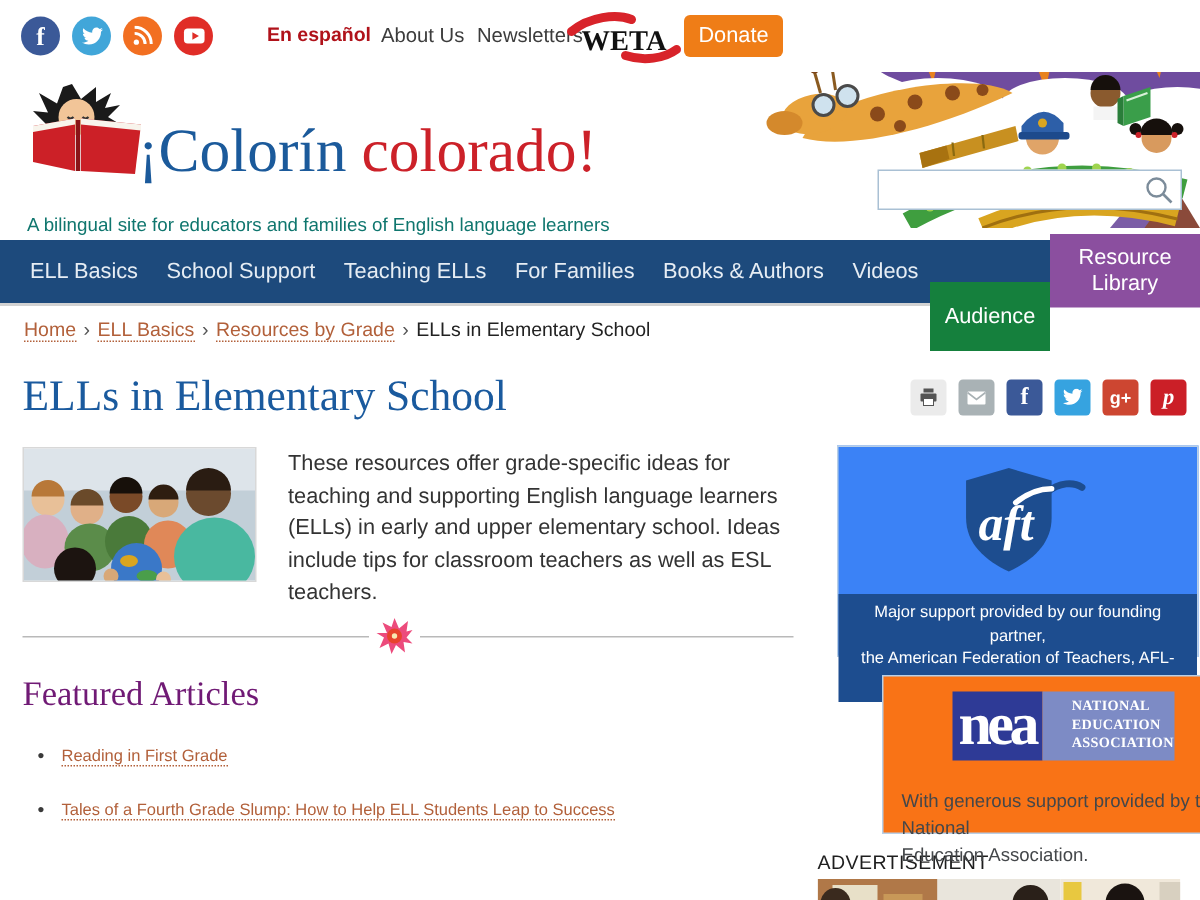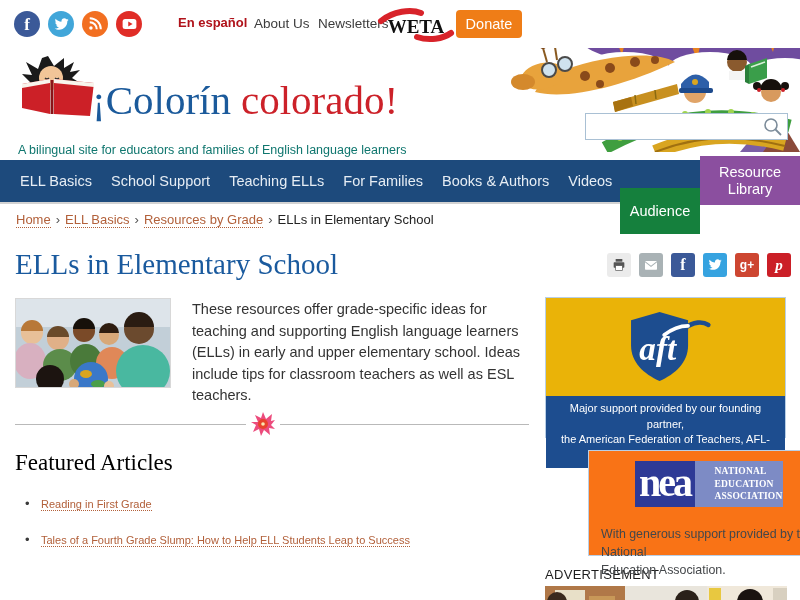--- a/index.html
+++ b/index.html
@@ -46,37 +46,37 @@
   .crumb-link{color:#b2603a;border-bottom:1px dotted #b2603a;cursor:pointer;}
   .crumb-sep{color:#555;margin:0 5px;}
   .crumb-cur{color:#222;}
 
   
   .h1{left:15px;top:248px;font-family:"Liberation Serif","DejaVu Serif",serif;font-size:29px;color:#1a5a9e;}
   .photo{left:15px;top:298px;width:156px;height:90px;border:1px solid #d8d8d8;box-sizing:border-box;overflow:hidden;}
   .intro{left:192px;top:299px;width:336px;font-size:14.5px;line-height:21.5px;color:#333;}
   .divider{left:15px;top:424px;width:514px;height:1px;background:#b9b9b9;}
   .flowerwrap{left:246px;top:409px;width:34px;height:30px;background:#fff;display:flex;align-items:center;justify-content:center;z-index:2;}
-  .h2{left:15px;top:450px;font-family:"Liberation Serif","DejaVu Serif",serif;font-size:23px;color:#000000;}
+  .h2{left:15px;top:450px;font-family:"Liberation Serif","DejaVu Serif",serif;font-size:23px;color:#701a75;}
   .feat{left:15px;top:494px;list-style:none;margin:0;padding:0;}
   .feat li{position:relative;padding-left:26px;margin-bottom:16px;font-size:11px;line-height:20px;}
   .feat li::before{content:"•";position:absolute;left:10px;top:0;color:#3a3a3a;font-size:13px;}
   .feat a{color:#b2603a;text-decoration:none;border-bottom:1px dotted #b2603a;cursor:pointer;}
 
   
   .share{left:607px;top:253px;display:flex;gap:8px;z-index:2;}
   .sh{width:24px;height:24px;border-radius:3px;display:flex;align-items:center;justify-content:center;cursor:pointer;}
   .sh-print{background:#ebebeb;} .sh-mail{background:#a9b2b5;} .sh-fb{background:#3b5998;}
   .sh-tw{background:#36a3e0;} .sh-gp{background:#cd4631;} .sh-pin{background:#cb1f27;}
   .sh .glyph{color:#fff;font-weight:bold;line-height:1;}
   .sh-fb .glyph{font-family:"Liberation Serif",serif;font-size:16px;}
   .sh-gp .glyph{font-size:12px;}
   .sh-pin .glyph{font-family:"Liberation Serif",serif;font-style:italic;font-size:15px;}
 
-  .aft-box{left:545px;top:297px;width:239px;height:139px;border:1px solid #b9cfe6;background:#eab308;z-index:2;}
+  .aft-box{left:558px;top:297px;width:239px;height:139px;border:1px solid #b9cfe6;background:#3b82f6;z-index:2;}
   .aft-logo-area{height:98px;display:flex;align-items:center;justify-content:center;cursor:pointer;}
   .aft-band{background:#1d4d8f;color:#fff;font-size:11px;line-height:1.42;text-align:center;
             padding:5px 6px;white-space:pre-line;}
 
   .nea-box{left:545px;top:450px;width:239px;height:104px;border:1px solid #b9cfe6;background:#f97316;z-index:2;margin-left:43px;}
   .nea-logo{margin:10px auto 0;width:148px;height:46px;display:flex;cursor:pointer;}
   .nea-dark{width:80px;background:#2e3a96;color:#fff;display:flex;align-items:center;justify-content:center;
             font-family:"Liberation Serif",serif;font-weight:bold;font-size:40px;letter-spacing:-3px;padding-bottom:4px;}
   .nea-light{width:68px;background:#7d8bc5;color:#fff;display:flex;flex-direction:column;justify-content:center;
              font-family:"Liberation Serif",serif;font-weight:bold;font-size:9.5px;line-height:1.32;padding-left:20px;letter-spacing:0.2px;}

